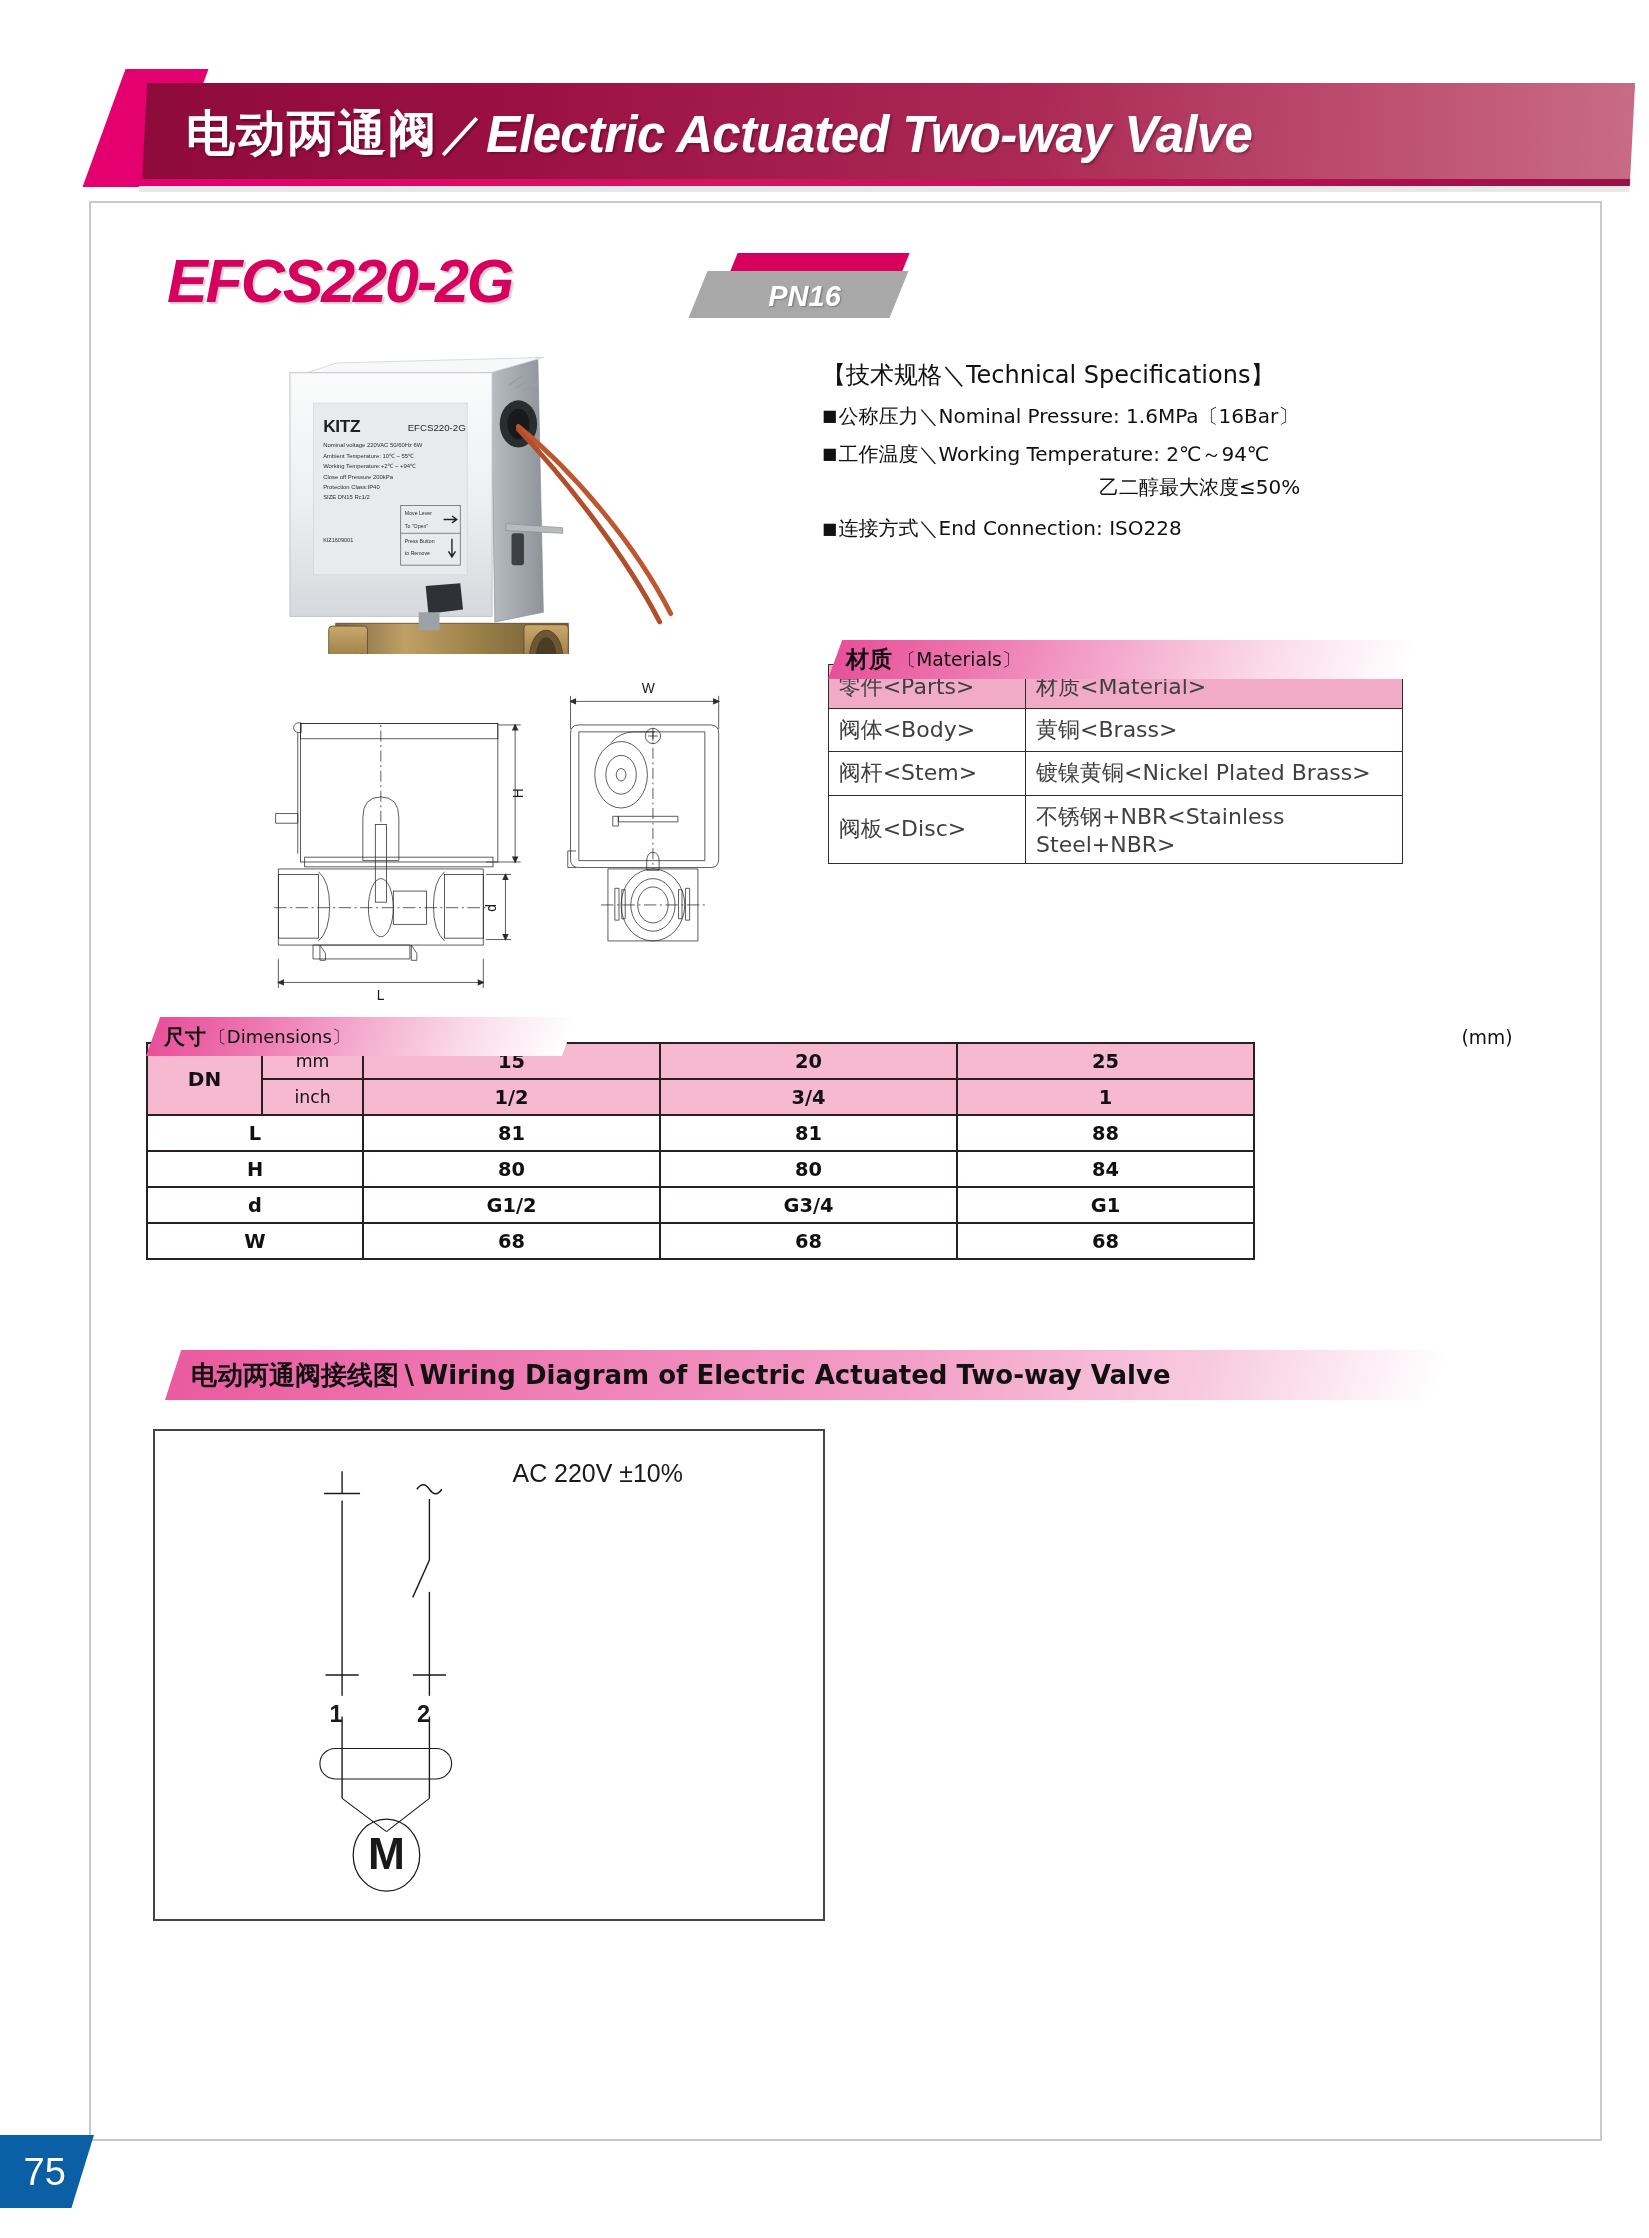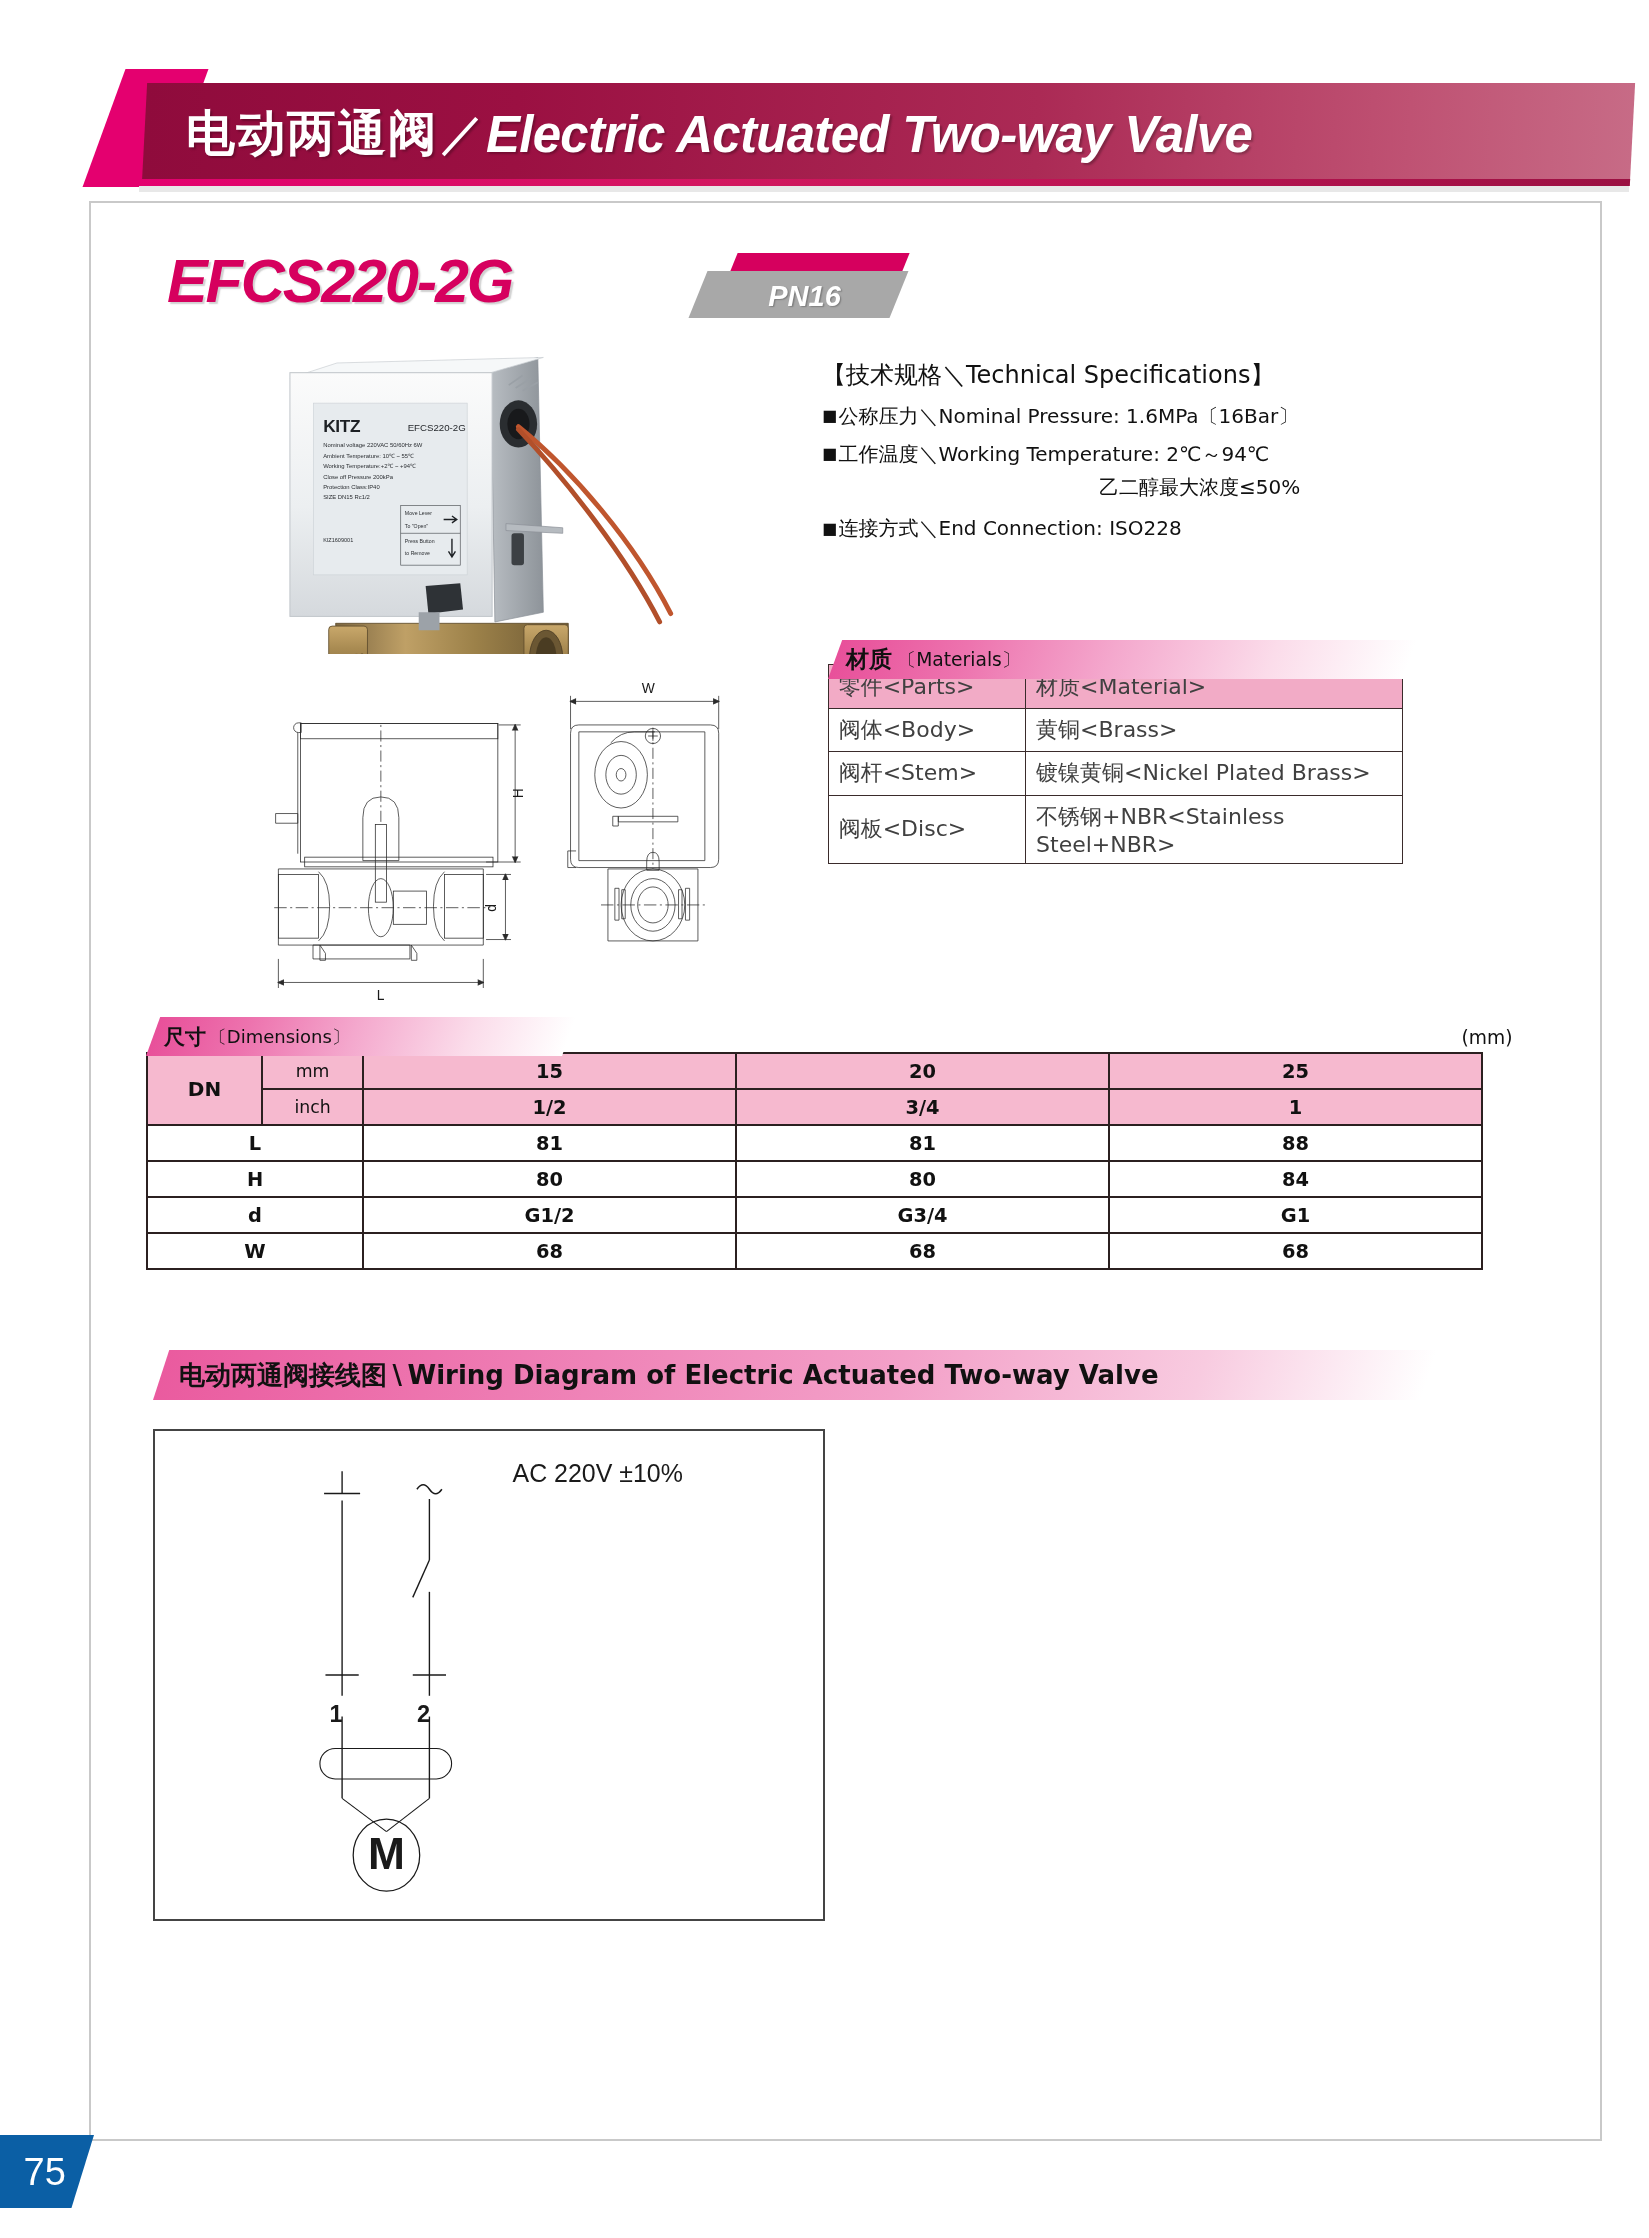--- a/index.html
+++ b/index.html
@@ -151,35 +151,35 @@
   
   #dimensions-block{position:absolute;left:55px;top:814px;width:1379px;}
   #dims-tab .tab-bg{width:416px;}
   #dims-tab .tab-txt{font-size:21px;font-weight:bold;}
   #dims-tab .tab-txt .sub{font-size:18px;font-weight:normal;margin-left:2.8px;}
   #dims-unit{
     position:absolute;right:12.5px;top:9.7px;
     font-family:"DejaVu Sans",sans-serif;font-size:18.7px;color:#111;
   }
   table.dim-table{
-    border-collapse:collapse;width:1337px;margin-top:12px;
+    border-collapse:collapse;width:1109px;margin-top:2px;
     font-family:"DejaVu Sans",sans-serif;table-layout:fixed;
   }
   table.dim-table td,table.dim-table th{
     border:2.1px solid #2b2020;text-align:center;
     font-size:19.4px;font-weight:bold;color:#111;height:32px;
   }
   table.dim-table .hdr{background:#f6b9cf;}
   table.dim-table .unitcell{font-size:17.3px;font-weight:normal;}
   table.dim-table .dn-cell{font-size:20px;font-weight:bold;background:#f6b9cf;}
   .col-label{width:111px;}
   .col-unit{width:97px;}
 
   
-  #wiring-tab-wrap{position:absolute;left:62px;top:1147px;width:1351px;height:40px;}
+  #wiring-tab-wrap{position:absolute;left:74px;top:1147px;width:1351px;height:40px;}
   #wiring-tab-bg{
     position:absolute;left:0;top:0;width:1268px;height:50px;
     background:linear-gradient(90deg,#ea5b9f 0%,#ee7cb3 28%,#f3a0c8 58%,#f8cbe0 82%,#ffffff 100%);
     transform:skewX(-18deg);transform-origin:left bottom;
   }
   #wiring-tab-text{
     position:absolute;left:26px;top:0;height:50px;display:flex;align-items:center;
     font-family:"DejaVu Sans",sans-serif;font-size:26px;font-weight:bold;color:#111;
     white-space:nowrap;
   }

